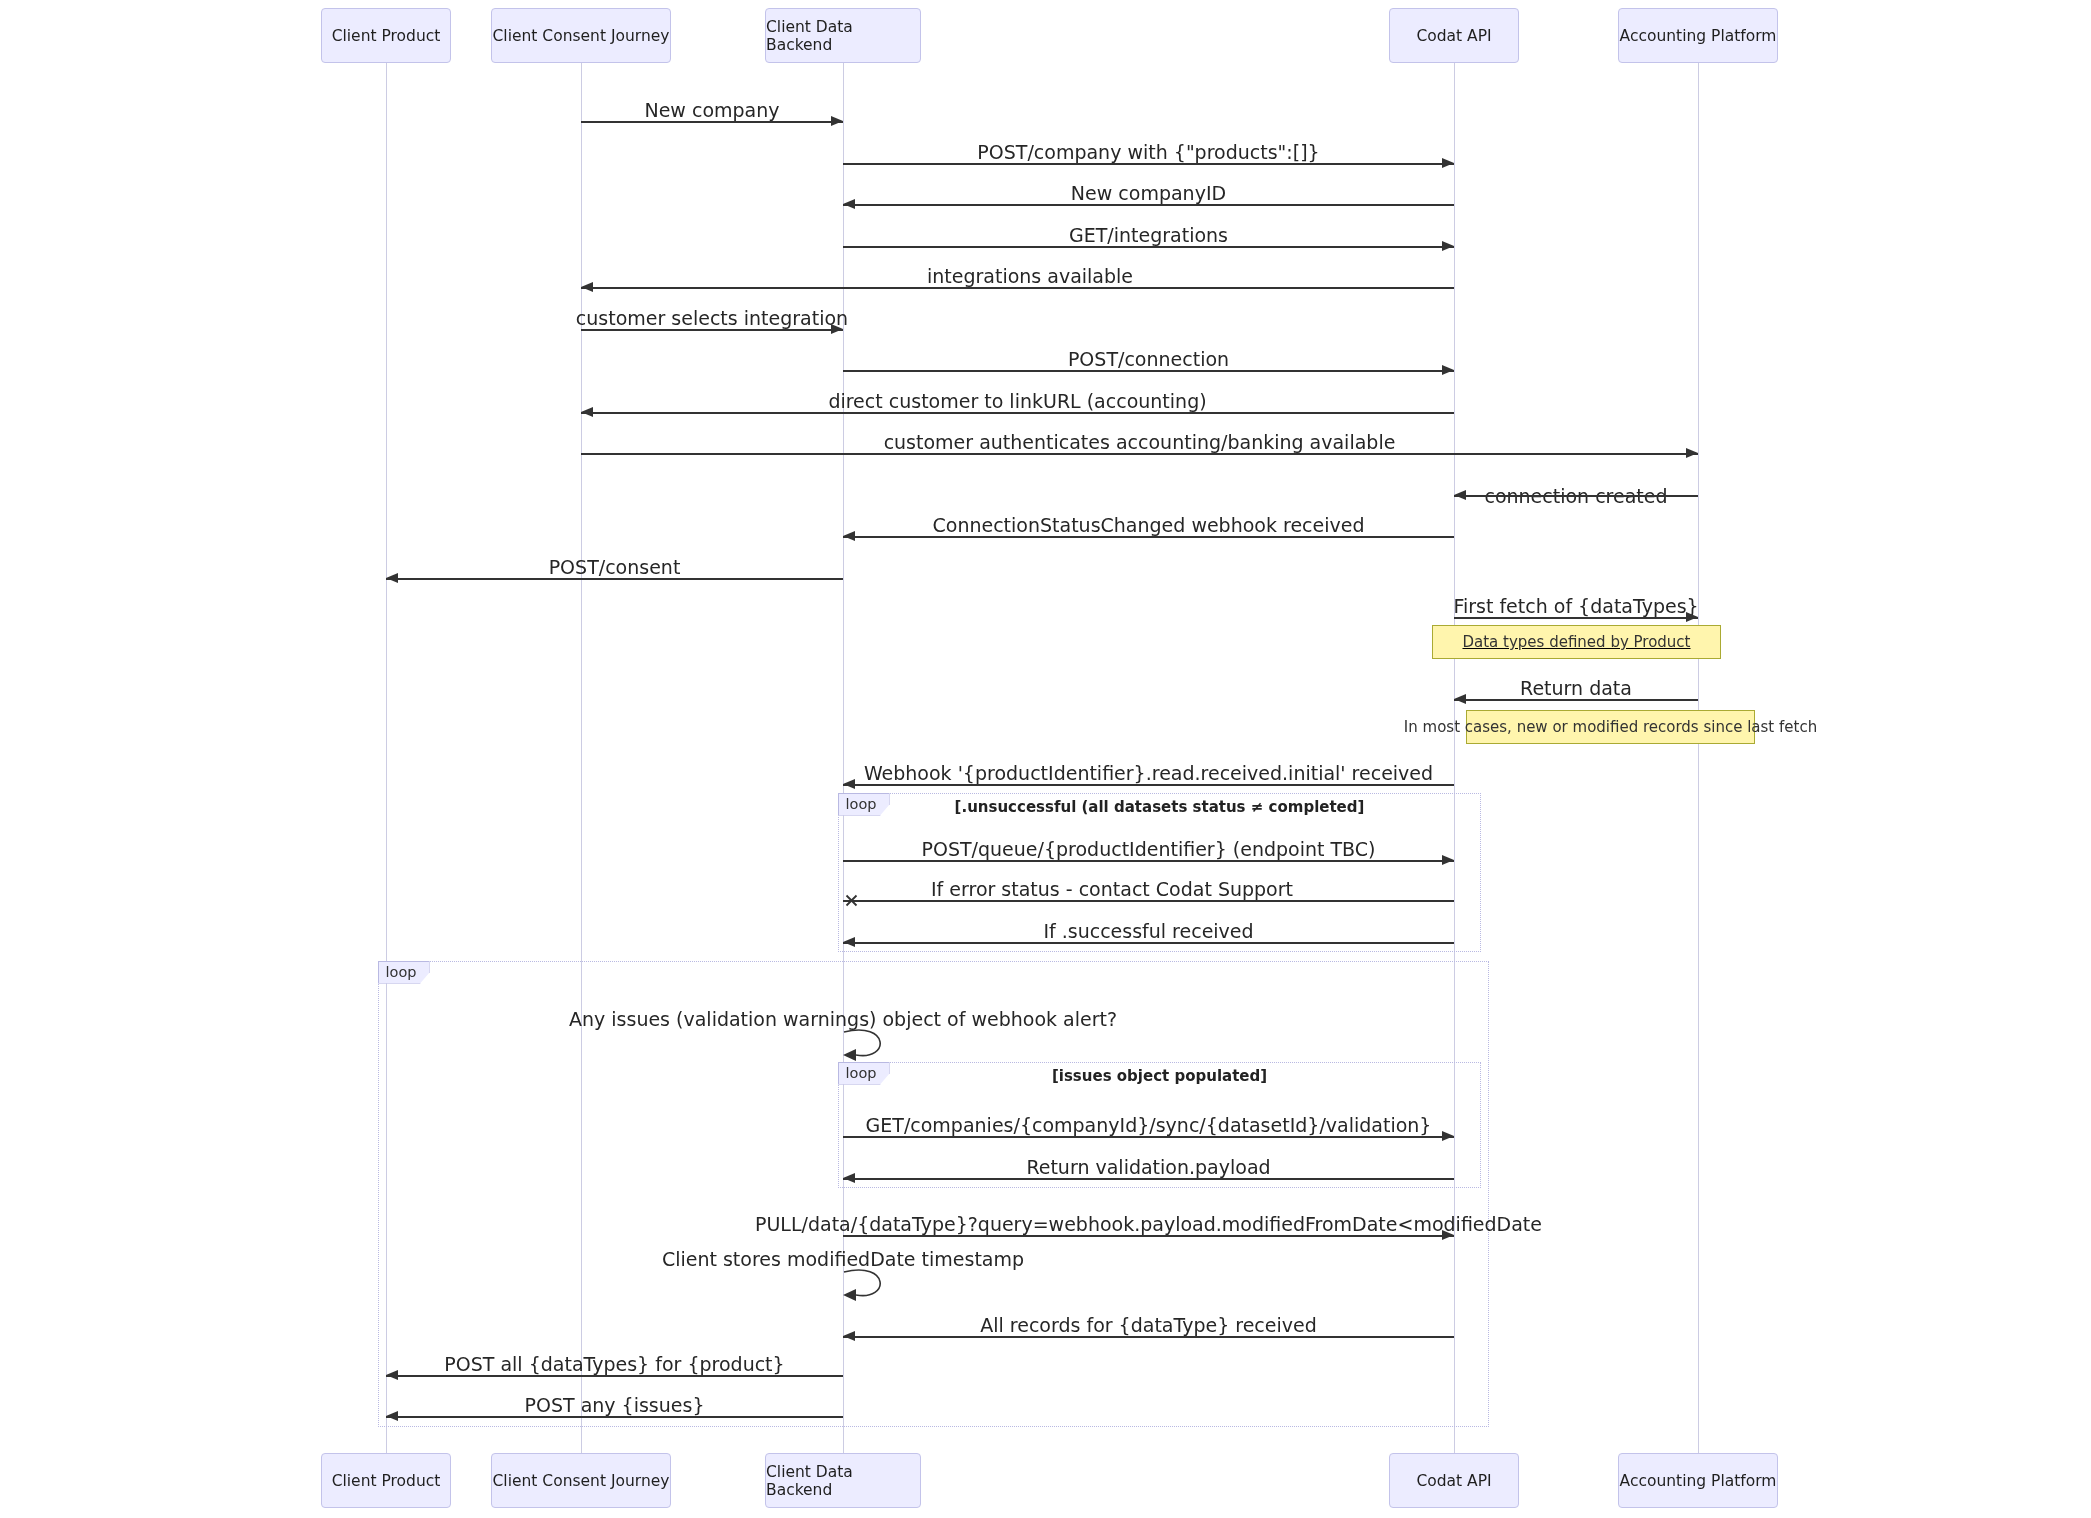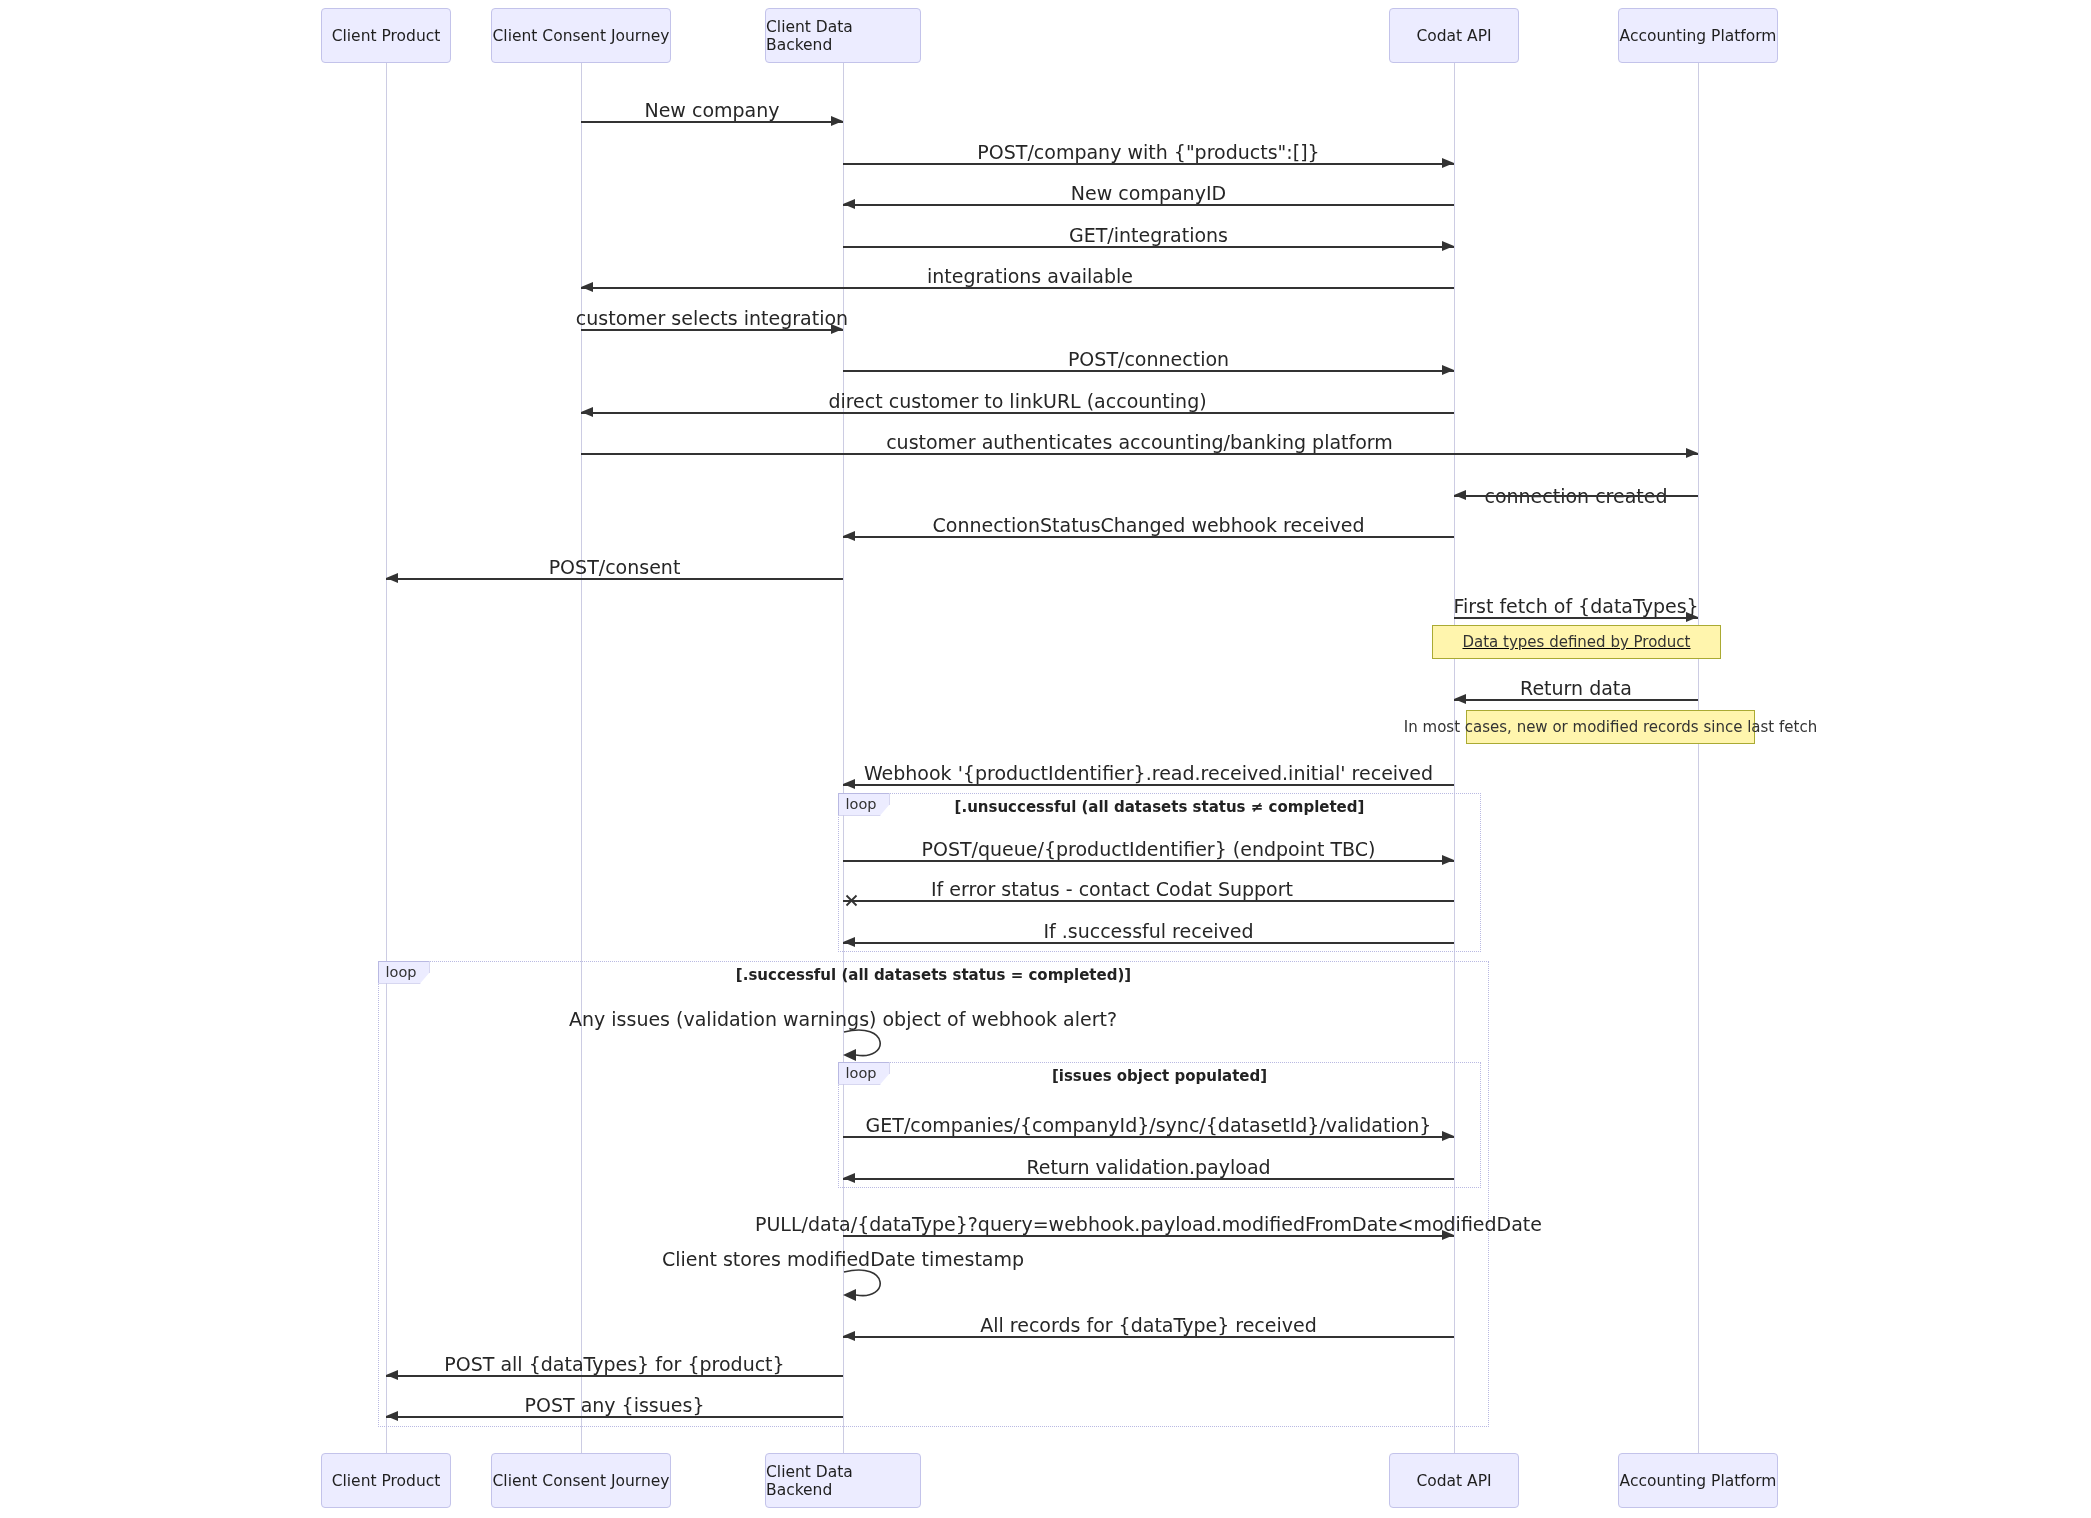--- a/index.html
+++ b/index.html
@@ -49,21 +49,20 @@
     <div class="lifeline" style="left: 580.5px; top: 63px; height: 1390px;"></div>
     <div class="lifeline" style="left: 842.5px; top: 63px; height: 1390px;"></div>
     <div class="lifeline" style="left: 1453.5px; top: 63px; height: 1390px;"></div>
     <div class="lifeline" style="left: 1697.5px; top: 63px; height: 1390px;"></div>
     <div class="loop-frame" style="left: 838px; top: 793px; width: 643px; height: 159px;">
       <div class="loop-label">loop</div>
       <div class="loop-cond">[.unsuccessful (all datasets status ≠ completed]</div>
     </div>
     <div class="loop-frame" style="left: 378px; top: 961px; width: 1111px; height: 466px;">
       <div class="loop-label">loop</div>
-      <div class="loop-cond">[.successful (all datasets status = completed)]</div>
     </div>
     <div class="loop-frame" style="left: 838px; top: 1062px; width: 643px; height: 126px;">
       <div class="loop-label">loop</div>
       <div class="loop-cond">[issues object populated]</div>
     </div>
     <div class="note" style="left: 1432px; top: 625px; width: 289px; height: 34px; text-decoration: underline;">
       <div class="note-text">Data types defined by Product</div>
     </div>
     <div class="note" style="left: 1432px; top: 710px; width: 289px; height: 34px; margin-left: 34px;">
       <div class="note-text">In most cases, new or modified records since last fetch</div>
@@ -85,21 +84,21 @@
     <div class="arrow-left" style="top: 281.5px; left: 581px;"></div>
     <div class="msg-label" style="left: 712px; top: 307px;">customer selects integration</div>
     <div class="msg-line" style="left: 581px; top: 329px; width: 262px;"></div>
     <div class="arrow-right" style="top: 323.5px; left: 831px;"></div>
     <div class="msg-label" style="left: 1148.5px; top: 348px;">POST/connection</div>
     <div class="msg-line" style="left: 843px; top: 370px; width: 611px;"></div>
     <div class="arrow-right" style="top: 364.5px; left: 1442px;"></div>
     <div class="msg-label" style="left: 1017.5px; top: 390px;">direct customer to linkURL (accounting)</div>
     <div class="msg-line" style="left: 581px; top: 412px; width: 873px;"></div>
     <div class="arrow-left" style="top: 406.5px; left: 581px;"></div>
-    <div class="msg-label" style="left: 1139.5px; top: 431px;">customer authenticates accounting/banking platform</div>
+    <div class="msg-label" style="left: 1139.5px; top: 431px;">customer authenticates accounting/banking available</div>
     <div class="msg-line" style="left: 581px; top: 453px; width: 1117px;"></div>
     <div class="arrow-right" style="top: 447.5px; left: 1686px;"></div>
     <div class="msg-label" style="left: 1576px; top: 485px;">connection created</div>
     <div class="msg-line" style="left: 1454px; top: 495px; width: 244px;"></div>
     <div class="arrow-left" style="top: 489.5px; left: 1454px;"></div>
     <div class="msg-label" style="left: 1148.5px; top: 514px;">ConnectionStatusChanged webhook received</div>
     <div class="msg-line" style="left: 843px; top: 536px; width: 611px;"></div>
     <div class="arrow-left" style="top: 530.5px; left: 843px;"></div>
     <div class="msg-label" style="left: 614.5px; top: 556px;">POST/consent</div>
     <div class="msg-line" style="left: 386px; top: 578px; width: 457px;"></div>

